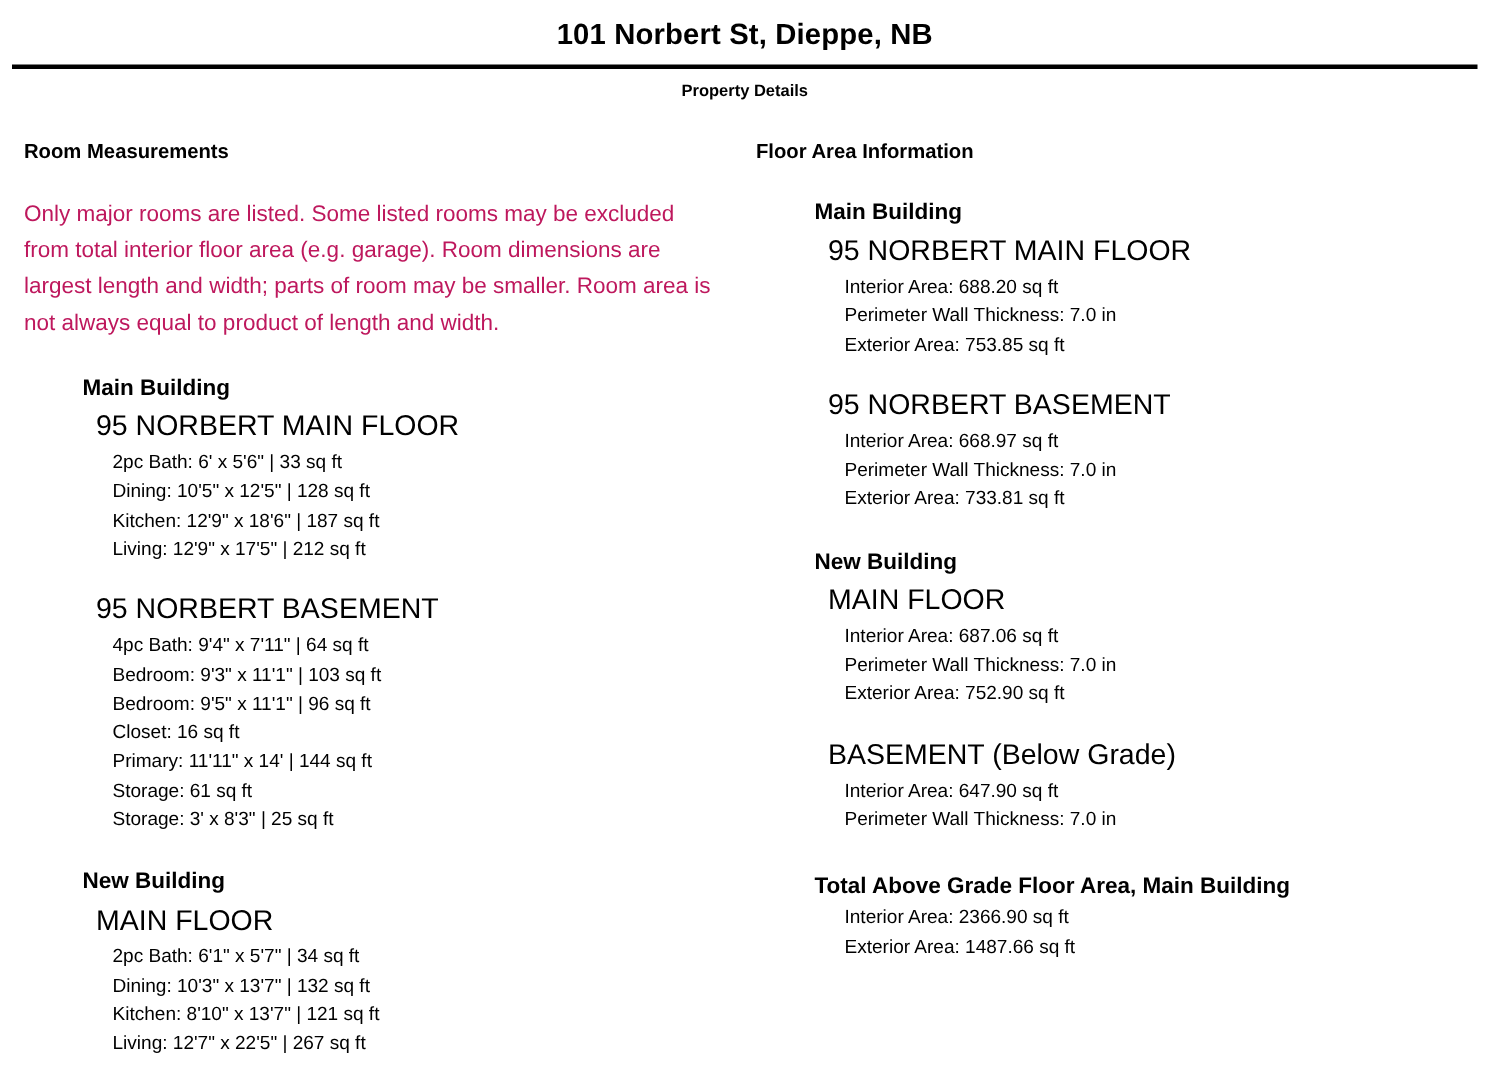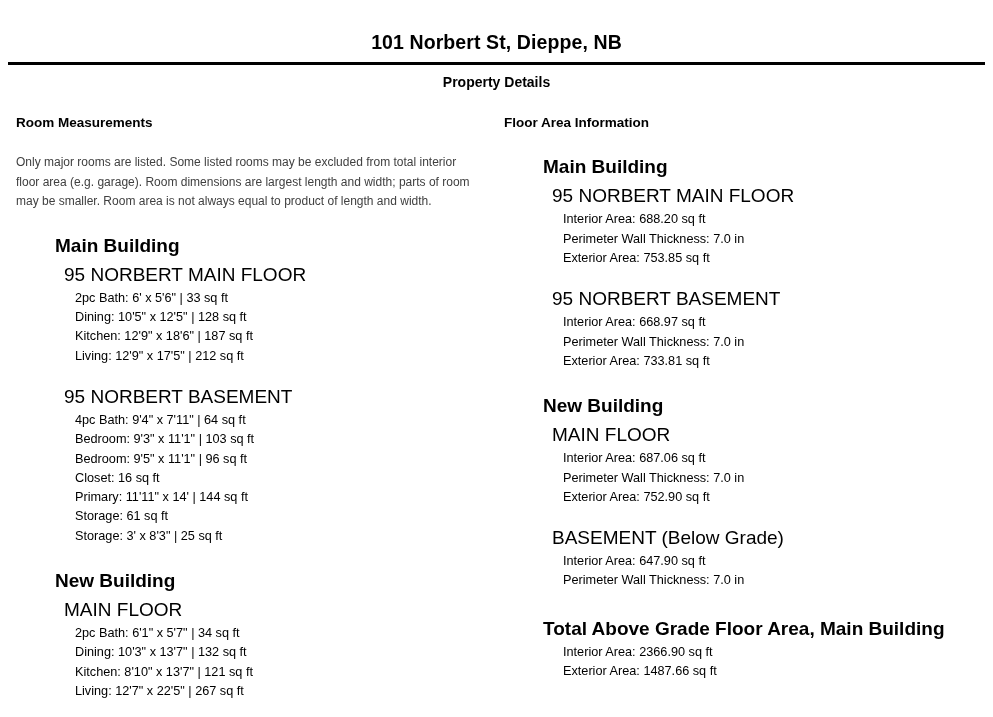--- a/index.html
+++ b/index.html
@@ -21,31 +21,31 @@
     box-sizing: border-box;
     position: relative;
   }
 
   
   .doc-title {
     text-align: center;
     font-size: 19.5px;
     font-weight: bold;
     letter-spacing: 0.1px;
-    padding-top: 30px;
+    padding-top: 11px;
     line-height: 1.25;
   }
   .title-rule {
     border: 0;
     border-top: 3px solid #000;
     margin: 8px 8px 0 8px;
   }
   .doc-subtitle {
     text-align: center;
-    font-size: 14px;
+    font-size: 11px;
     font-weight: bold;
     padding-top: 9px;
     line-height: 1.2;
   }
 
   
   .columns {
     display: flex;
     align-items: flex-start;
     padding-top: 24px;
@@ -64,37 +64,37 @@
     padding-right: 4px;
   }
 
   .section-title {
     font-size: 13.5px;
     font-weight: bold;
     line-height: 1.2;
     margin-bottom: 22px;
   }
   .section-note {
-    font-size: 12px;
+    font-size: 15px;
     line-height: 1.62;
-    color: #404040;
+    color: #be185d;
   }
 
   
   .tree {
     margin-top: 20px;
   }
   .building {
     margin-bottom: 21px;
   }
   .building:last-child {
     margin-bottom: 0;
   }
   .building-name {
-    font-size: 19px;
+    font-size: 15px;
     font-weight: bold;
     padding-left: 39px;
     line-height: 1.48;
   }
   .floor {
     margin-top: 2px;
   }
   .floor + .floor {
     margin-top: 18px;
   }

